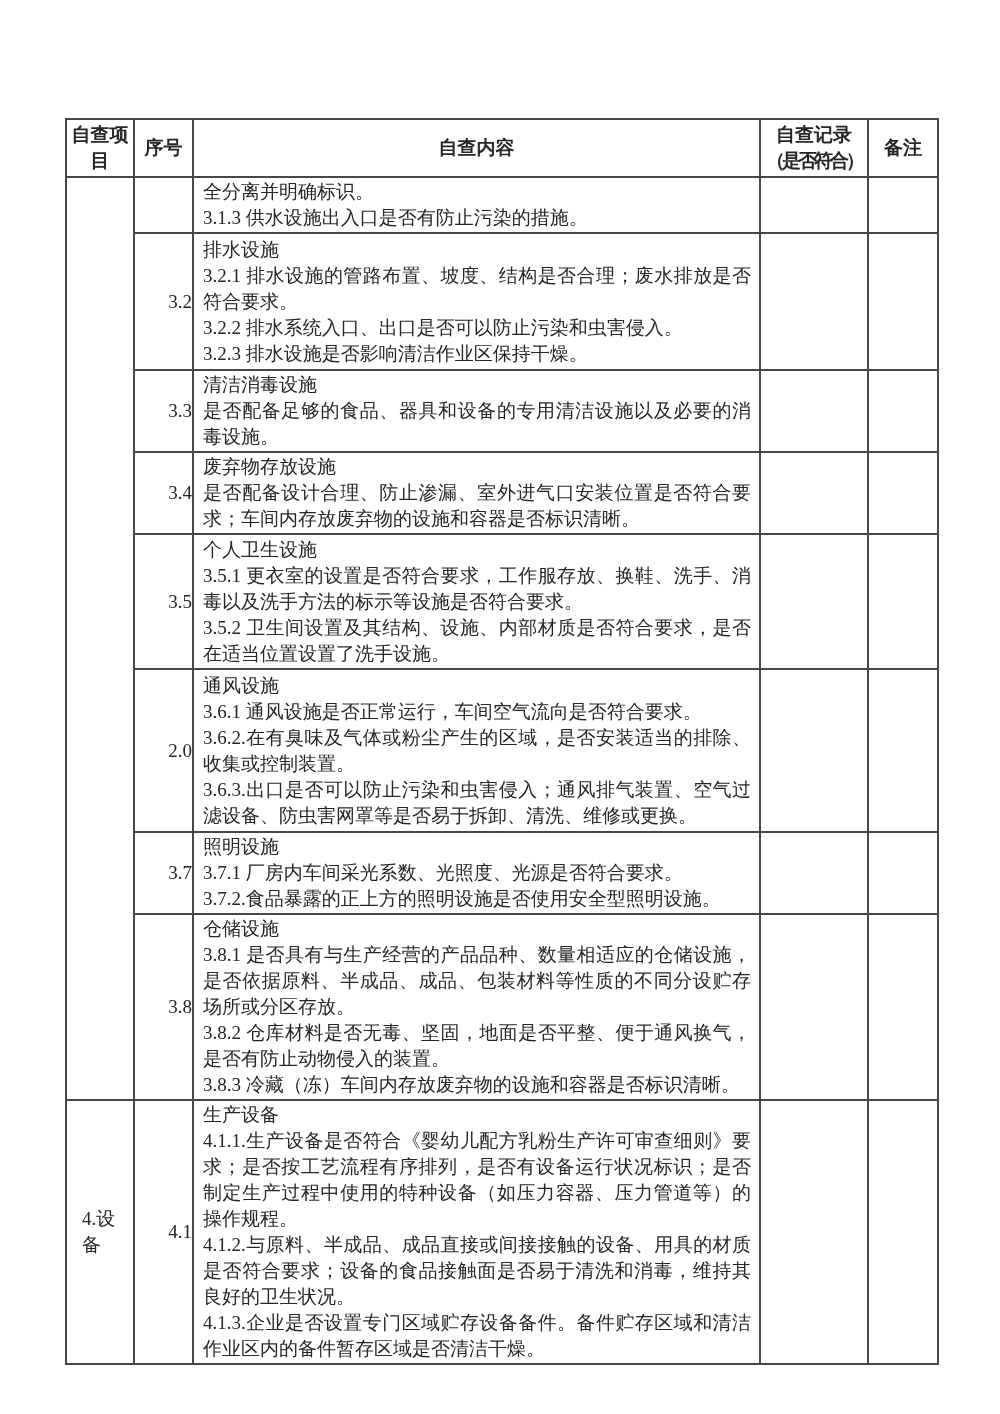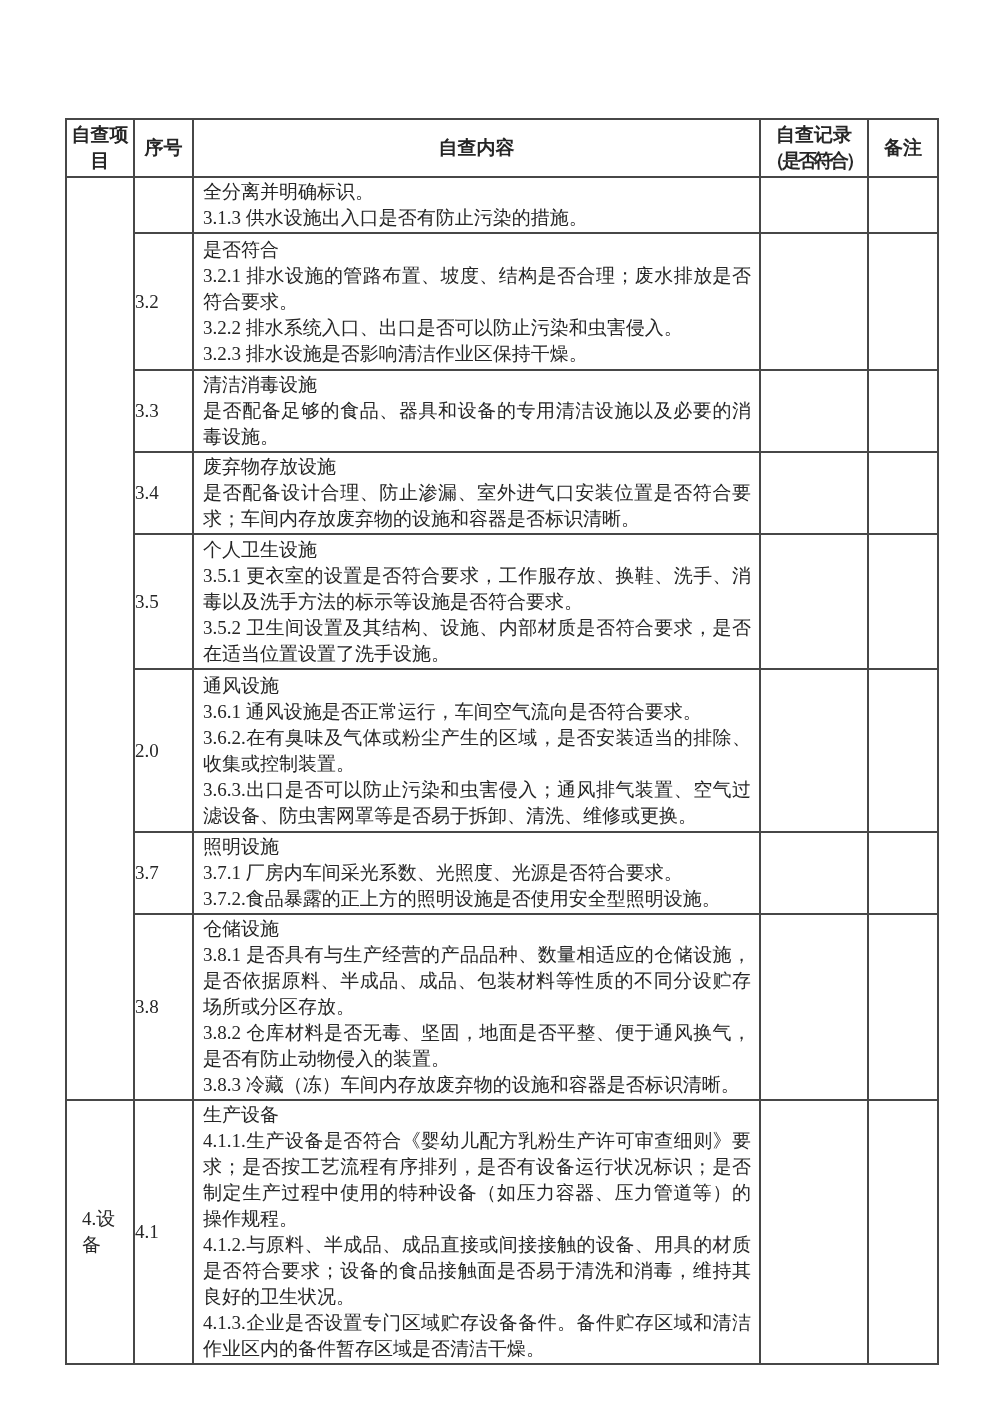--- a/index.html
+++ b/index.html
@@ -39,21 +39,21 @@
   .compress {
     letter-spacing: -3px;
     display: block;
   }
   td.proj {
     text-align: left;
     padding: 2px 6px 2px 15px;
     vertical-align: middle;
   }
   td.ser {
-    text-align: left;
+    text-align: right;
   }
   td.cont {
     text-align: left;
     padding: 1px 8px 1px 9px;
     margin-top: 20px;
   }
   td.cont p {
     margin: 0;
     text-align: justify;
     text-justify: inter-ideograph;
@@ -102,21 +102,21 @@
         <p>全分离并明确标识。</p>
         <p>3.1.3 供水设施出入口是否有防止污染的措施。</p>
       </td>
       <td class="rec"></td>
       <td class="rem"></td>
     </tr>
 
     <tr class="r1">
       <td class="ser">3.2</td>
       <td class="cont">
-        <p>是否符合</p>
+        <p>排水设施</p>
         <p>3.2.1 排水设施的管路布置、坡度、结构是否合理；废水排放是否符合要求。</p>
         <p>3.2.2 排水系统入口、出口是否可以防止污染和虫害侵入。</p>
         <p>3.2.3 排水设施是否影响清洁作业区保持干燥。</p>
       </td>
       <td class="rec"></td>
       <td class="rem"></td>
     </tr>
 
     <tr class="r2">
       <td class="ser">3.3</td>

